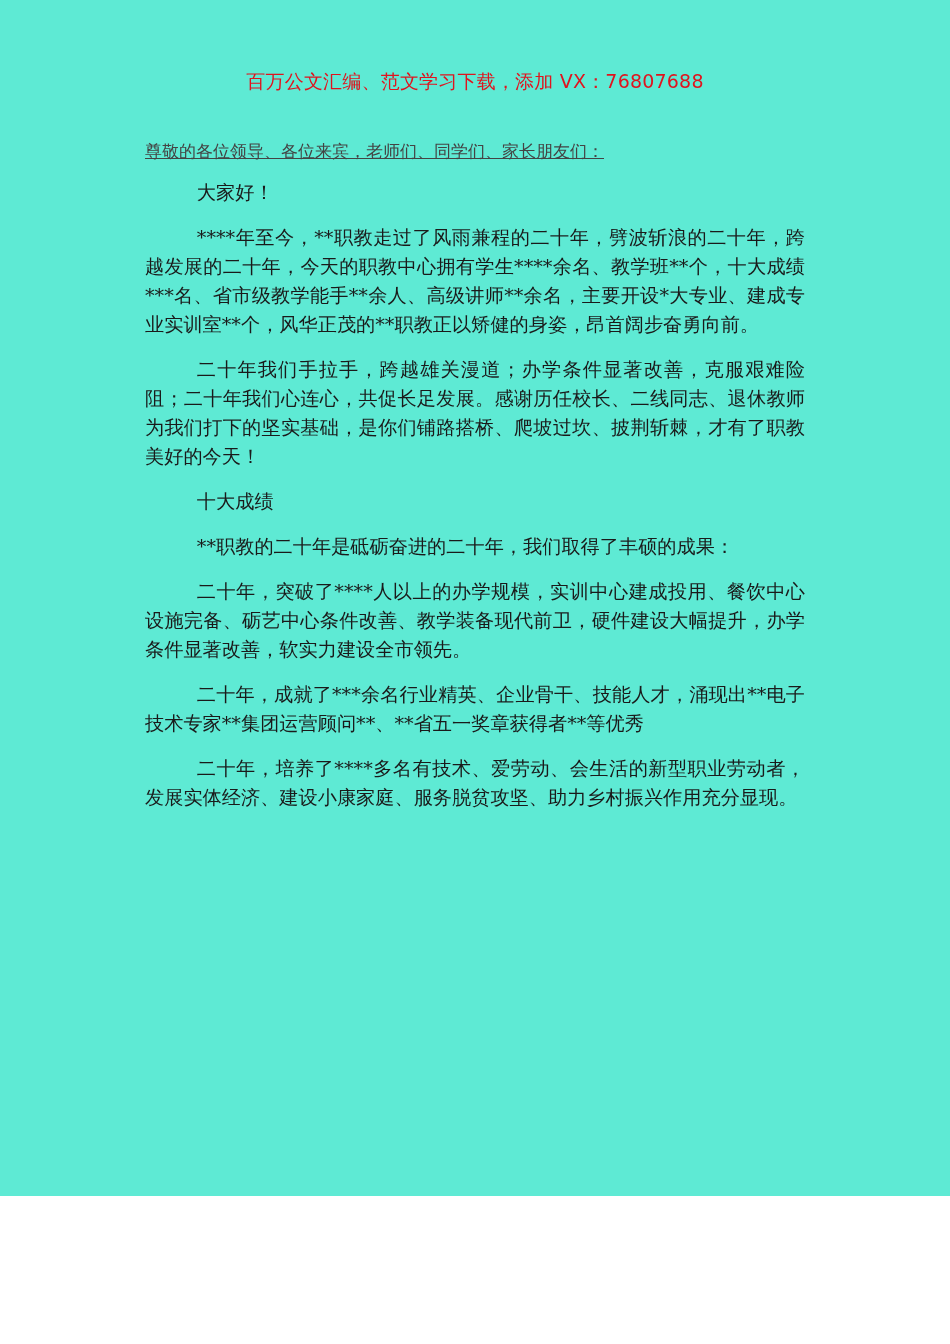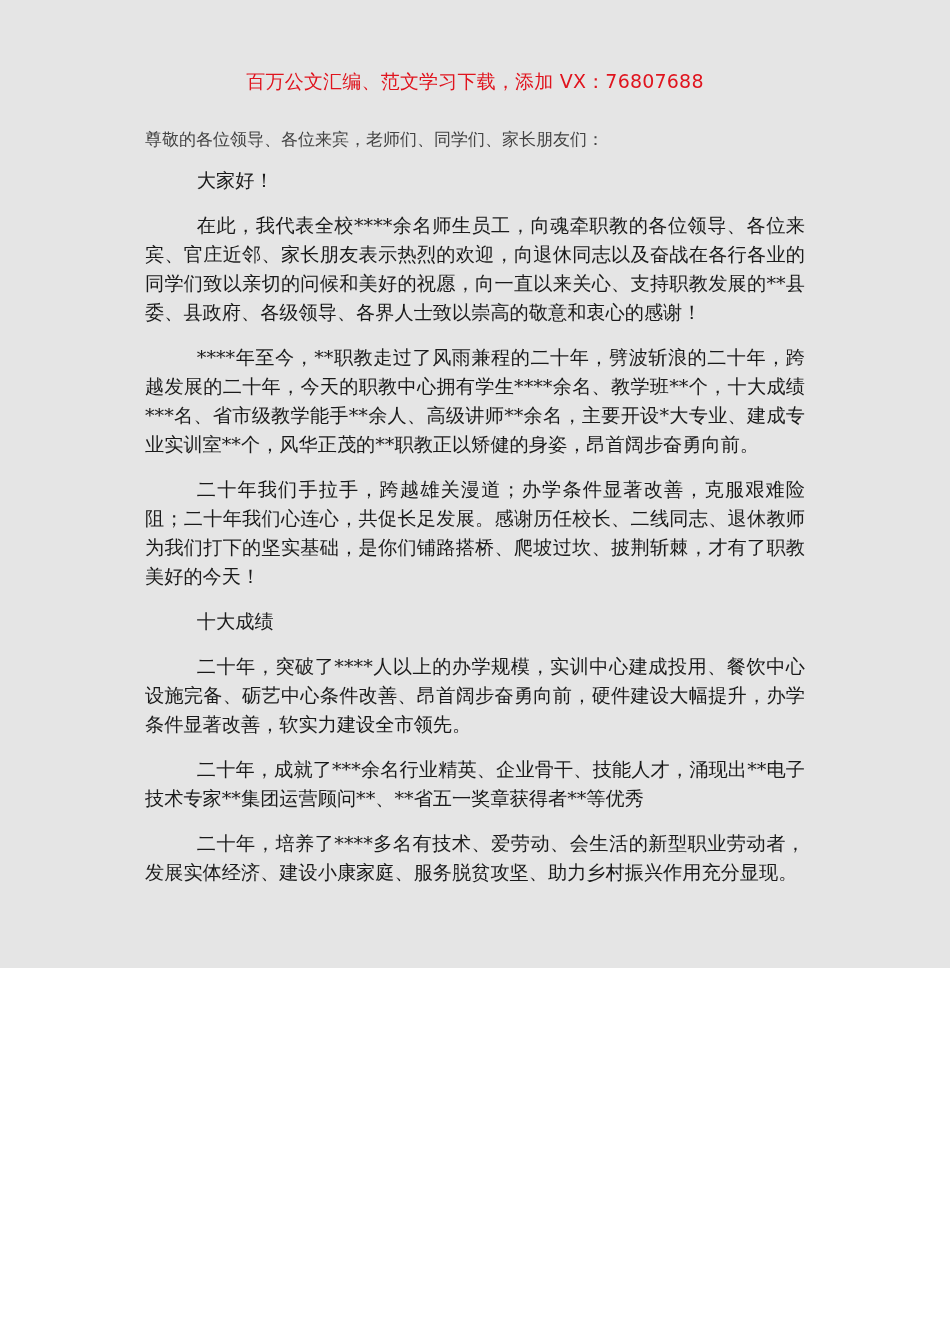--- a/index.html
+++ b/index.html
@@ -1,41 +1,41 @@
 <!DOCTYPE html>
 <html><head>
 <meta charset="utf-8">
 <style>
   html, body { margin: 0; padding: 0; background: #ffffff; }
   body { width: 950px; height: 1344px; position: relative; overflow: hidden; }
-  .page { position: absolute; left: 0; top: 0; width: 950px; height: 968px; background: #e5e5e5; }
+  .page { position: absolute; left: 0; top: 0; width: 950px; height: 1196px; background: #5eead4; }
   .header {
     position: absolute; top: 66px; left: 0; width: 950px; text-align: center;
     color: #e0141e; font-family: "DejaVu Sans", "Liberation Sans", sans-serif;
     font-size: 19px; line-height: 30px; letter-spacing: 0.2px;
   }
   .body-text {
     position: absolute; left: 145px; top: 125px; width: 660px;
     font-family: "DejaVu Serif", "Liberation Serif", serif;
     font-size: 19.2px; line-height: 29px; color: #1a1a1a;
     text-align: justify;
   }
-  .salutation { margin: 0 0 12px 0; color: #444; font-size: 17px; }
+  .salutation { margin: 12px 0 12px 0; color: #444; font-size: 17px; text-decoration: underline; }
   .para { margin: 0 0 16px 0; text-indent: 2.7em; }
 </style>
 </head>
 <body>
 
 <div class="page">
   <div class="header">百万公文汇编、范文学习下载，添加 VX：76807688</div>
 
   <div class="body-text">
     <p class="salutation">尊敬的各位领导、各位来宾，老师们、同学们、家长朋友们：</p>
     <p class="para">大家好！</p>
-    <p class="para">在此，我代表全校****余名师生员工，向魂牵职教的各位领导、各位来宾、官庄近邻、家长朋友表示热烈的欢迎，向退休同志以及奋战在各行各业的同学们致以亲切的问候和美好的祝愿，向一直以来关心、支持职教发展的**县委、县政府、各级领导、各界人士致以崇高的敬意和衷心的感谢！</p>
     <p class="para">****年至今，**职教走过了风雨兼程的二十年，劈波斩浪的二十年，跨越发展的二十年，今天的职教中心拥有学生****余名、教学班**个，十大成绩***名、省市级教学能手**余人、高级讲师**余名，主要开设*大专业、建成专业实训室**个，风华正茂的**职教正以矫健的身姿，昂首阔步奋勇向前。</p>
     <p class="para">二十年我们手拉手，跨越雄关漫道；办学条件显著改善，克服艰难险阻；二十年我们心连心，共促长足发展。感谢历任校长、二线同志、退休教师为我们打下的坚实基础，是你们铺路搭桥、爬坡过坎、披荆斩棘，才有了职教美好的今天！</p>
     <p class="para">十大成绩</p>
-    <p class="para">二十年，突破了****人以上的办学规模，实训中心建成投用、餐饮中心设施完备、砺艺中心条件改善、昂首阔步奋勇向前，硬件建设大幅提升，办学条件显著改善，软实力建设全市领先。</p>
+    <p class="para">**职教的二十年是砥砺奋进的二十年，我们取得了丰硕的成果：</p>
+    <p class="para">二十年，突破了****人以上的办学规模，实训中心建成投用、餐饮中心设施完备、砺艺中心条件改善、教学装备现代前卫，硬件建设大幅提升，办学条件显著改善，软实力建设全市领先。</p>
     <p class="para">二十年，成就了***余名行业精英、企业骨干、技能人才，涌现出**电子技术专家**集团运营顾问**、**省五一奖章获得者**等优秀</p>
     <p class="para">二十年，培养了****多名有技术、爱劳动、会生活的新型职业劳动者，发展实体经济、建设小康家庭、服务脱贫攻坚、助力乡村振兴作用充分显现。</p>
   </div>
 </div>
 
 </body></html>

